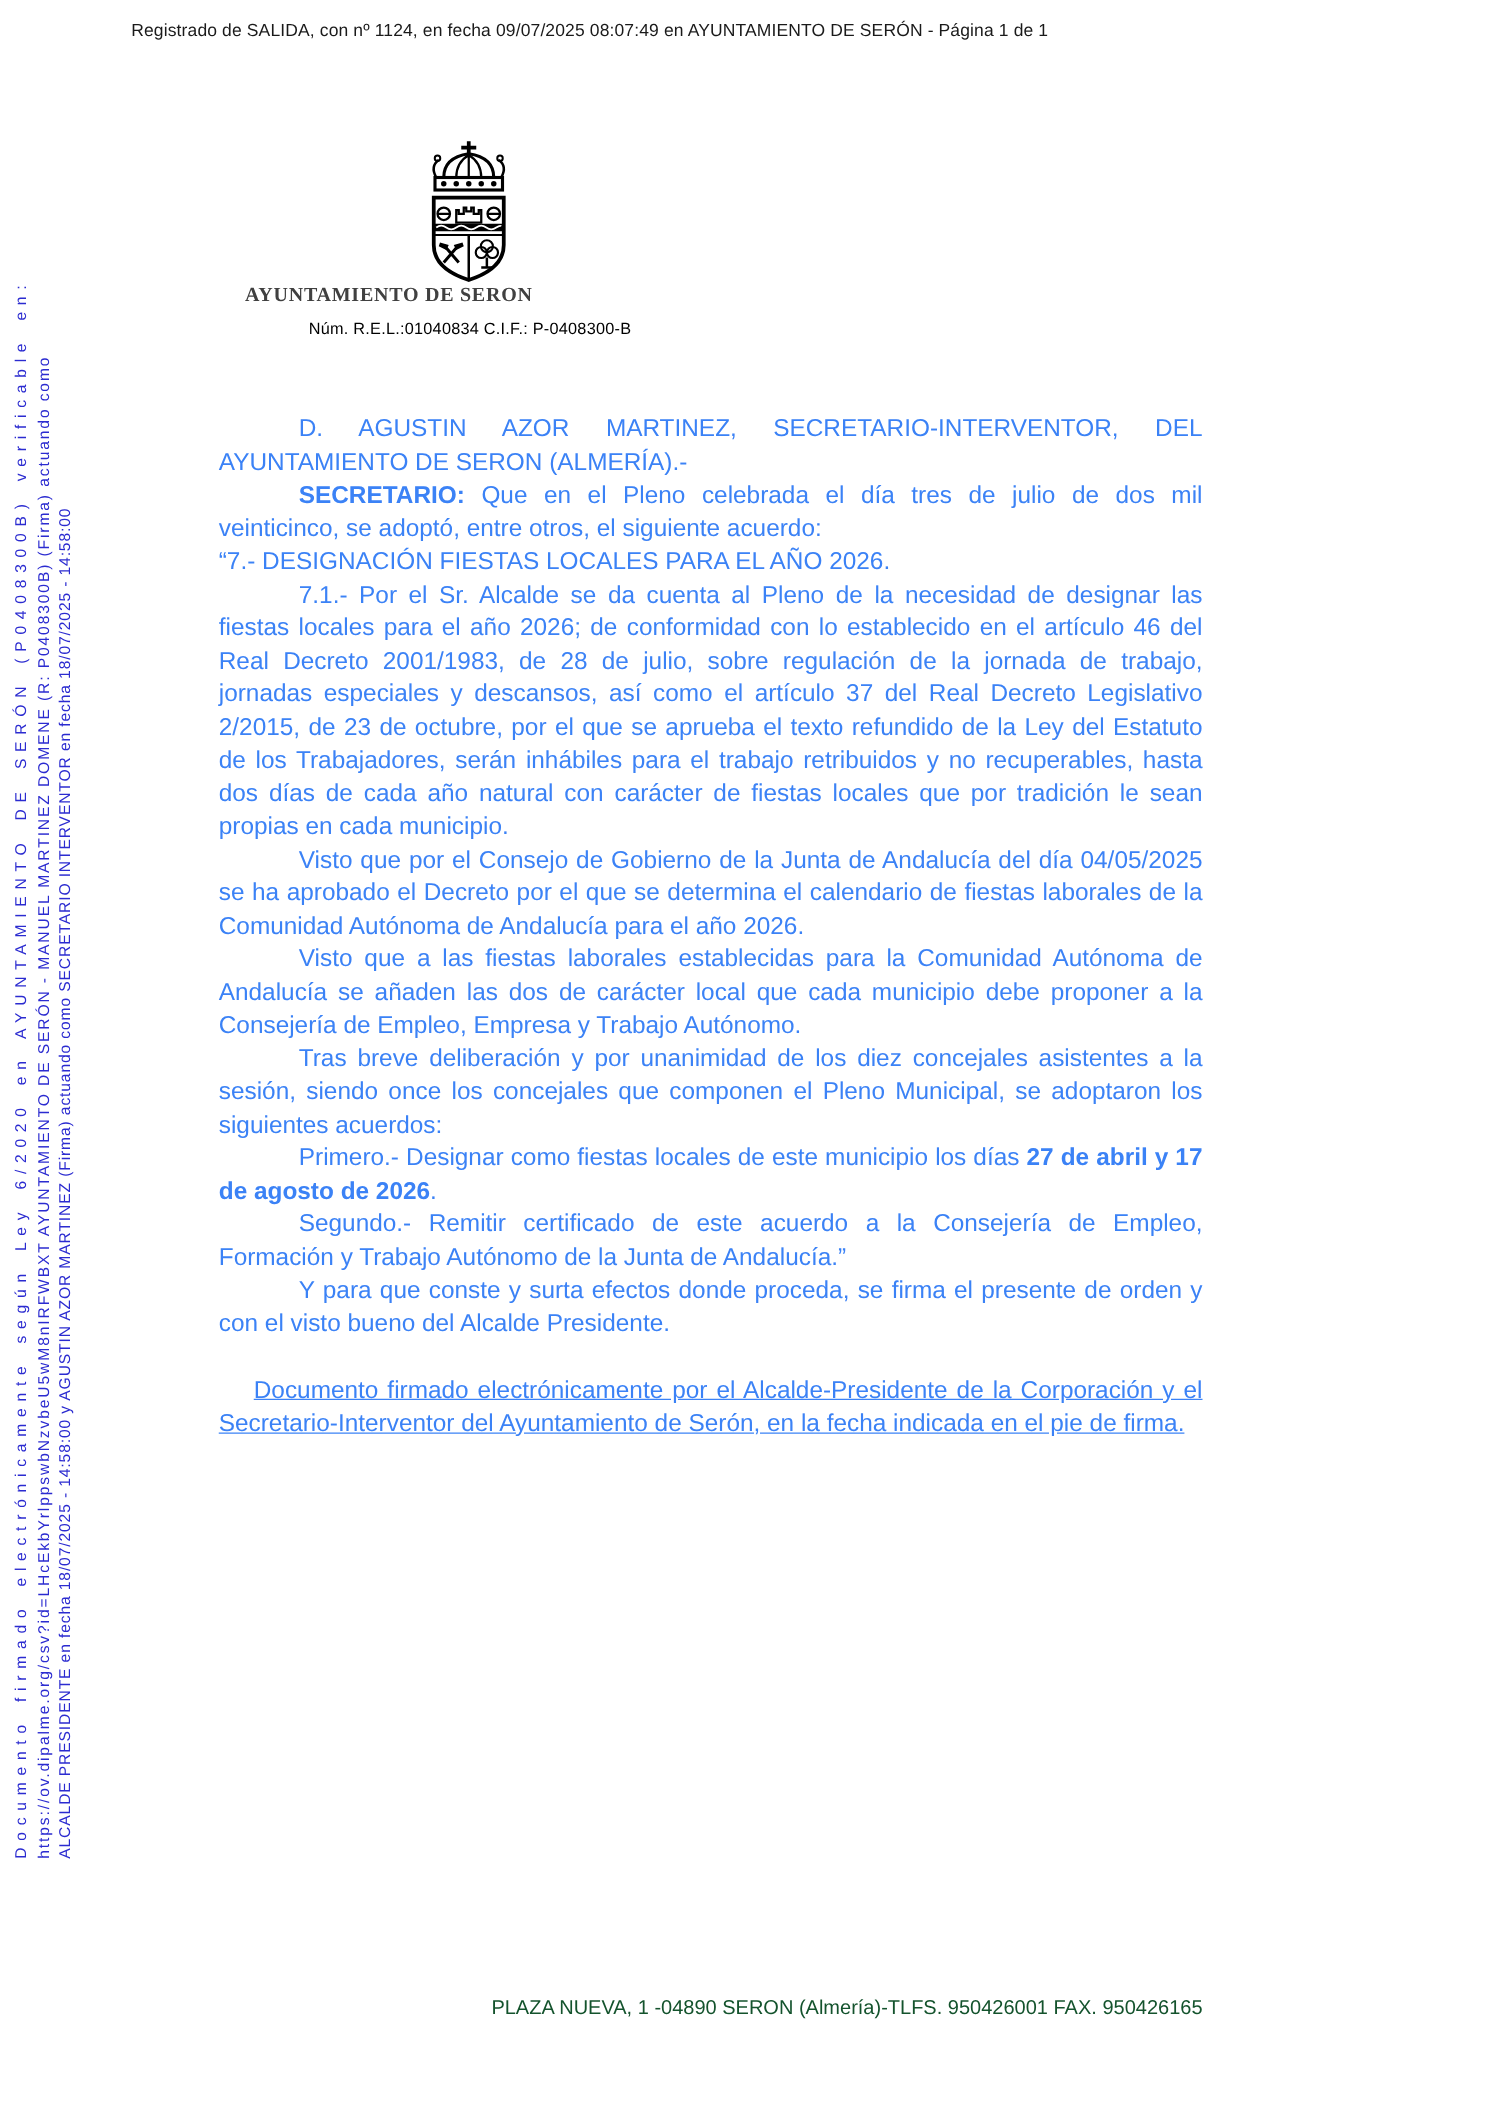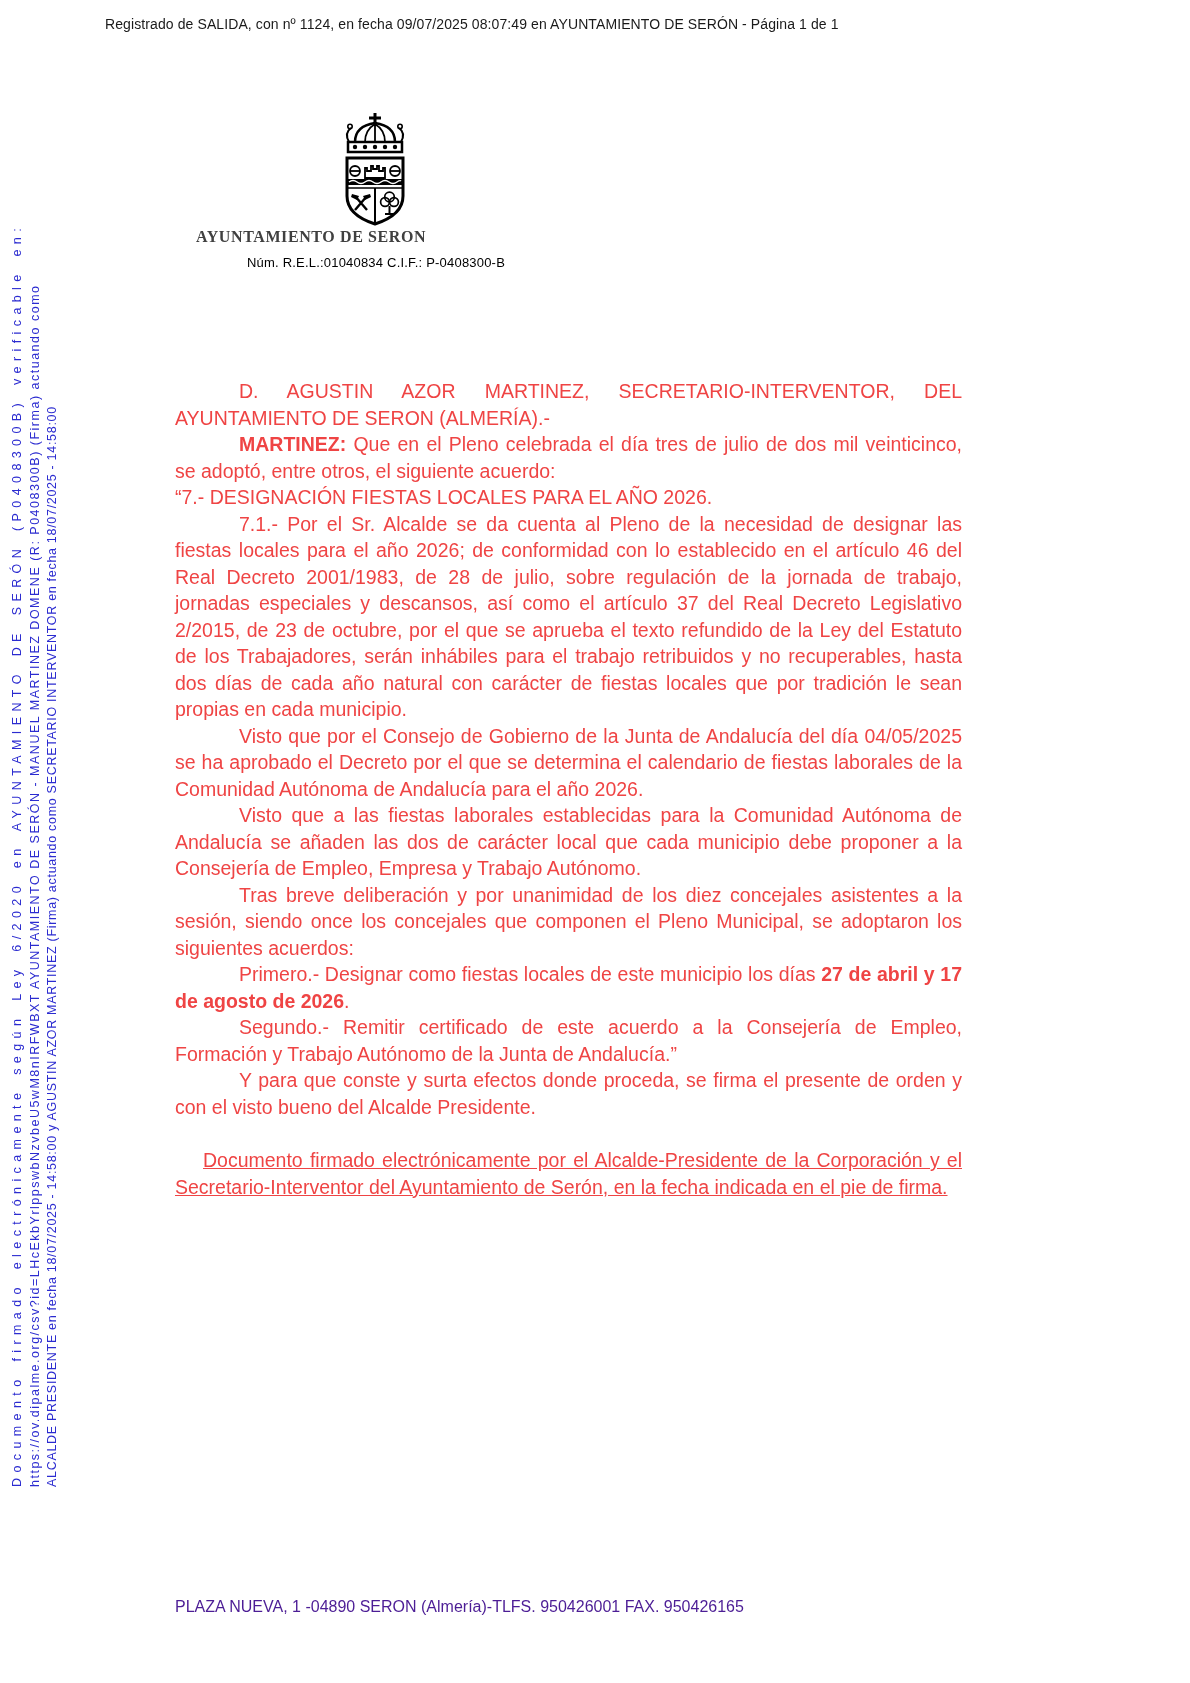--- a/index.html
+++ b/index.html
@@ -28,32 +28,31 @@
     font-family:"Liberation Serif",serif;font-weight:bold;font-size:16px;
     letter-spacing:.6px;color:#404040;text-align:left;
   }
   .org-ids{
     position:absolute;left:196px;top:255px;width:360px;
     font-weight:normal;font-size:13px;color:#000;text-align:center;letter-spacing:.2px;
   }
   
   .doc-body{
     position:absolute;left:175px;top:330px;width:787px;
-    font-size:19.5px;line-height:26.5px;color:#ef4444;
+    font-size:19.5px;line-height:26.5px;color:#3b82f6;
     text-align:justify;
-    margin-top:48px;
   }
   .doc-body p{margin:0;text-indent:64px;}
   .doc-body p.no-indent{text-indent:0;}
   .doc-body p.small-indent{text-indent:28px;text-decoration:underline;}
   .doc-body p.gap{margin-top:27px;}
   .doc-body b{font-weight:bold;}
   .footer-line{
     position:absolute;left:175px;top:1598px;width:787px;
-    font-size:16px;color:#4c1d95;text-align:left;white-space:nowrap;
+    font-size:16px;color:#14532d;text-align:right;white-space:nowrap;
   }
   svg .o{fill:none;stroke:#000;}
 </style>
 </head>
 <body>
 
 <div class="reg-header">Registrado de SALIDA, con nº 1124, en fecha 09/07/2025 08:07:49 en AYUNTAMIENTO DE SERÓN - Página 1 de 1</div>
 
 <div class="side-stamp" style="color: rgb(43, 43, 208);">
   <div class="ln spaced">Documento firmado electrónicamente según Ley 6/2020 en AYUNTAMIENTO DE SERÓN (P0408300B) verificable en:</div>
@@ -100,21 +99,21 @@
     <circle class="o" cx="64.5" cy="87" r="4.8" stroke-width="1.7"></circle>
     <path class="o" d="M64.5 96 v8 M60 104 h9" stroke-width="2"></path>
   </svg>
 </div>
 
 <div class="org-name">AYUNTAMIENTO DE SERON</div>
 <div class="org-ids">Núm. R.E.L.:01040834  C.I.F.: P-0408300-B</div>
 
 <div class="doc-body">
     <p><span>D. AGUSTIN AZOR MARTINEZ, SECRETARIO-INTERVENTOR, DEL AYUNTAMIENTO DE SERON (ALMERÍA).-</span></p>
-    <p><b>MARTINEZ:</b><span> Que en el Pleno celebrada el día tres de julio de dos mil veinticinco, se adoptó, entre otros, el siguiente acuerdo:</span></p>
+    <p><b>SECRETARIO:</b><span> Que en el Pleno celebrada el día tres de julio de dos mil veinticinco, se adoptó, entre otros, el siguiente acuerdo:</span></p>
     <p class="no-indent"><span>“7.- DESIGNACIÓN FIESTAS LOCALES PARA EL AÑO 2026.</span></p>
     <p><span>7.1.- Por el Sr. Alcalde se da cuenta al Pleno de la necesidad de designar las fiestas locales para el año 2026; de conformidad con lo establecido en el artículo 46 del Real Decreto 2001/1983, de 28 de julio, sobre regulación de la jornada de trabajo, jornadas especiales y descansos, así como el artículo 37 del Real Decreto Legislativo 2/2015, de 23 de octubre, por el que se aprueba el texto refundido de la Ley del Estatuto de los Trabajadores, serán inhábiles para el trabajo retribuidos y no recuperables, hasta dos días de cada año natural con carácter de fiestas locales que por tradición le sean propias en cada municipio.</span></p>
     <p><span>Visto que por el Consejo de Gobierno de la Junta de Andalucía del día 04/05/2025 se ha aprobado el Decreto por el que se determina el calendario de fiestas laborales de la Comunidad Autónoma de Andalucía para el año 2026.</span></p>
     <p><span>Visto que a las fiestas laborales establecidas para la Comunidad Autónoma de Andalucía se añaden las dos de carácter local que cada municipio debe proponer a la Consejería de Empleo, Empresa y Trabajo Autónomo.</span></p>
     <p><span>Tras breve deliberación y por unanimidad de los diez concejales asistentes a la sesión, siendo once los concejales que componen el Pleno Municipal, se adoptaron los siguientes acuerdos:</span></p>
     <p><span>Primero.- Designar como fiestas locales de este municipio los días </span><b>27 de abril y 17 de agosto de 2026</b><span>.</span></p>
     <p><span>Segundo.- Remitir certificado de este acuerdo a la Consejería de Empleo, Formación y Trabajo Autónomo de la Junta de Andalucía.”</span></p>
     <p><span>Y para que conste y surta efectos donde proceda, se firma el presente de orden y con el visto bueno del Alcalde Presidente.</span></p>
     <p class="small-indent gap"><span>Documento firmado electrónicamente por el Alcalde-Presidente de la Corporación y el Secretario-Interventor del Ayuntamiento de Serón, en la fecha indicada en el pie de firma.</span></p>
   </div>

